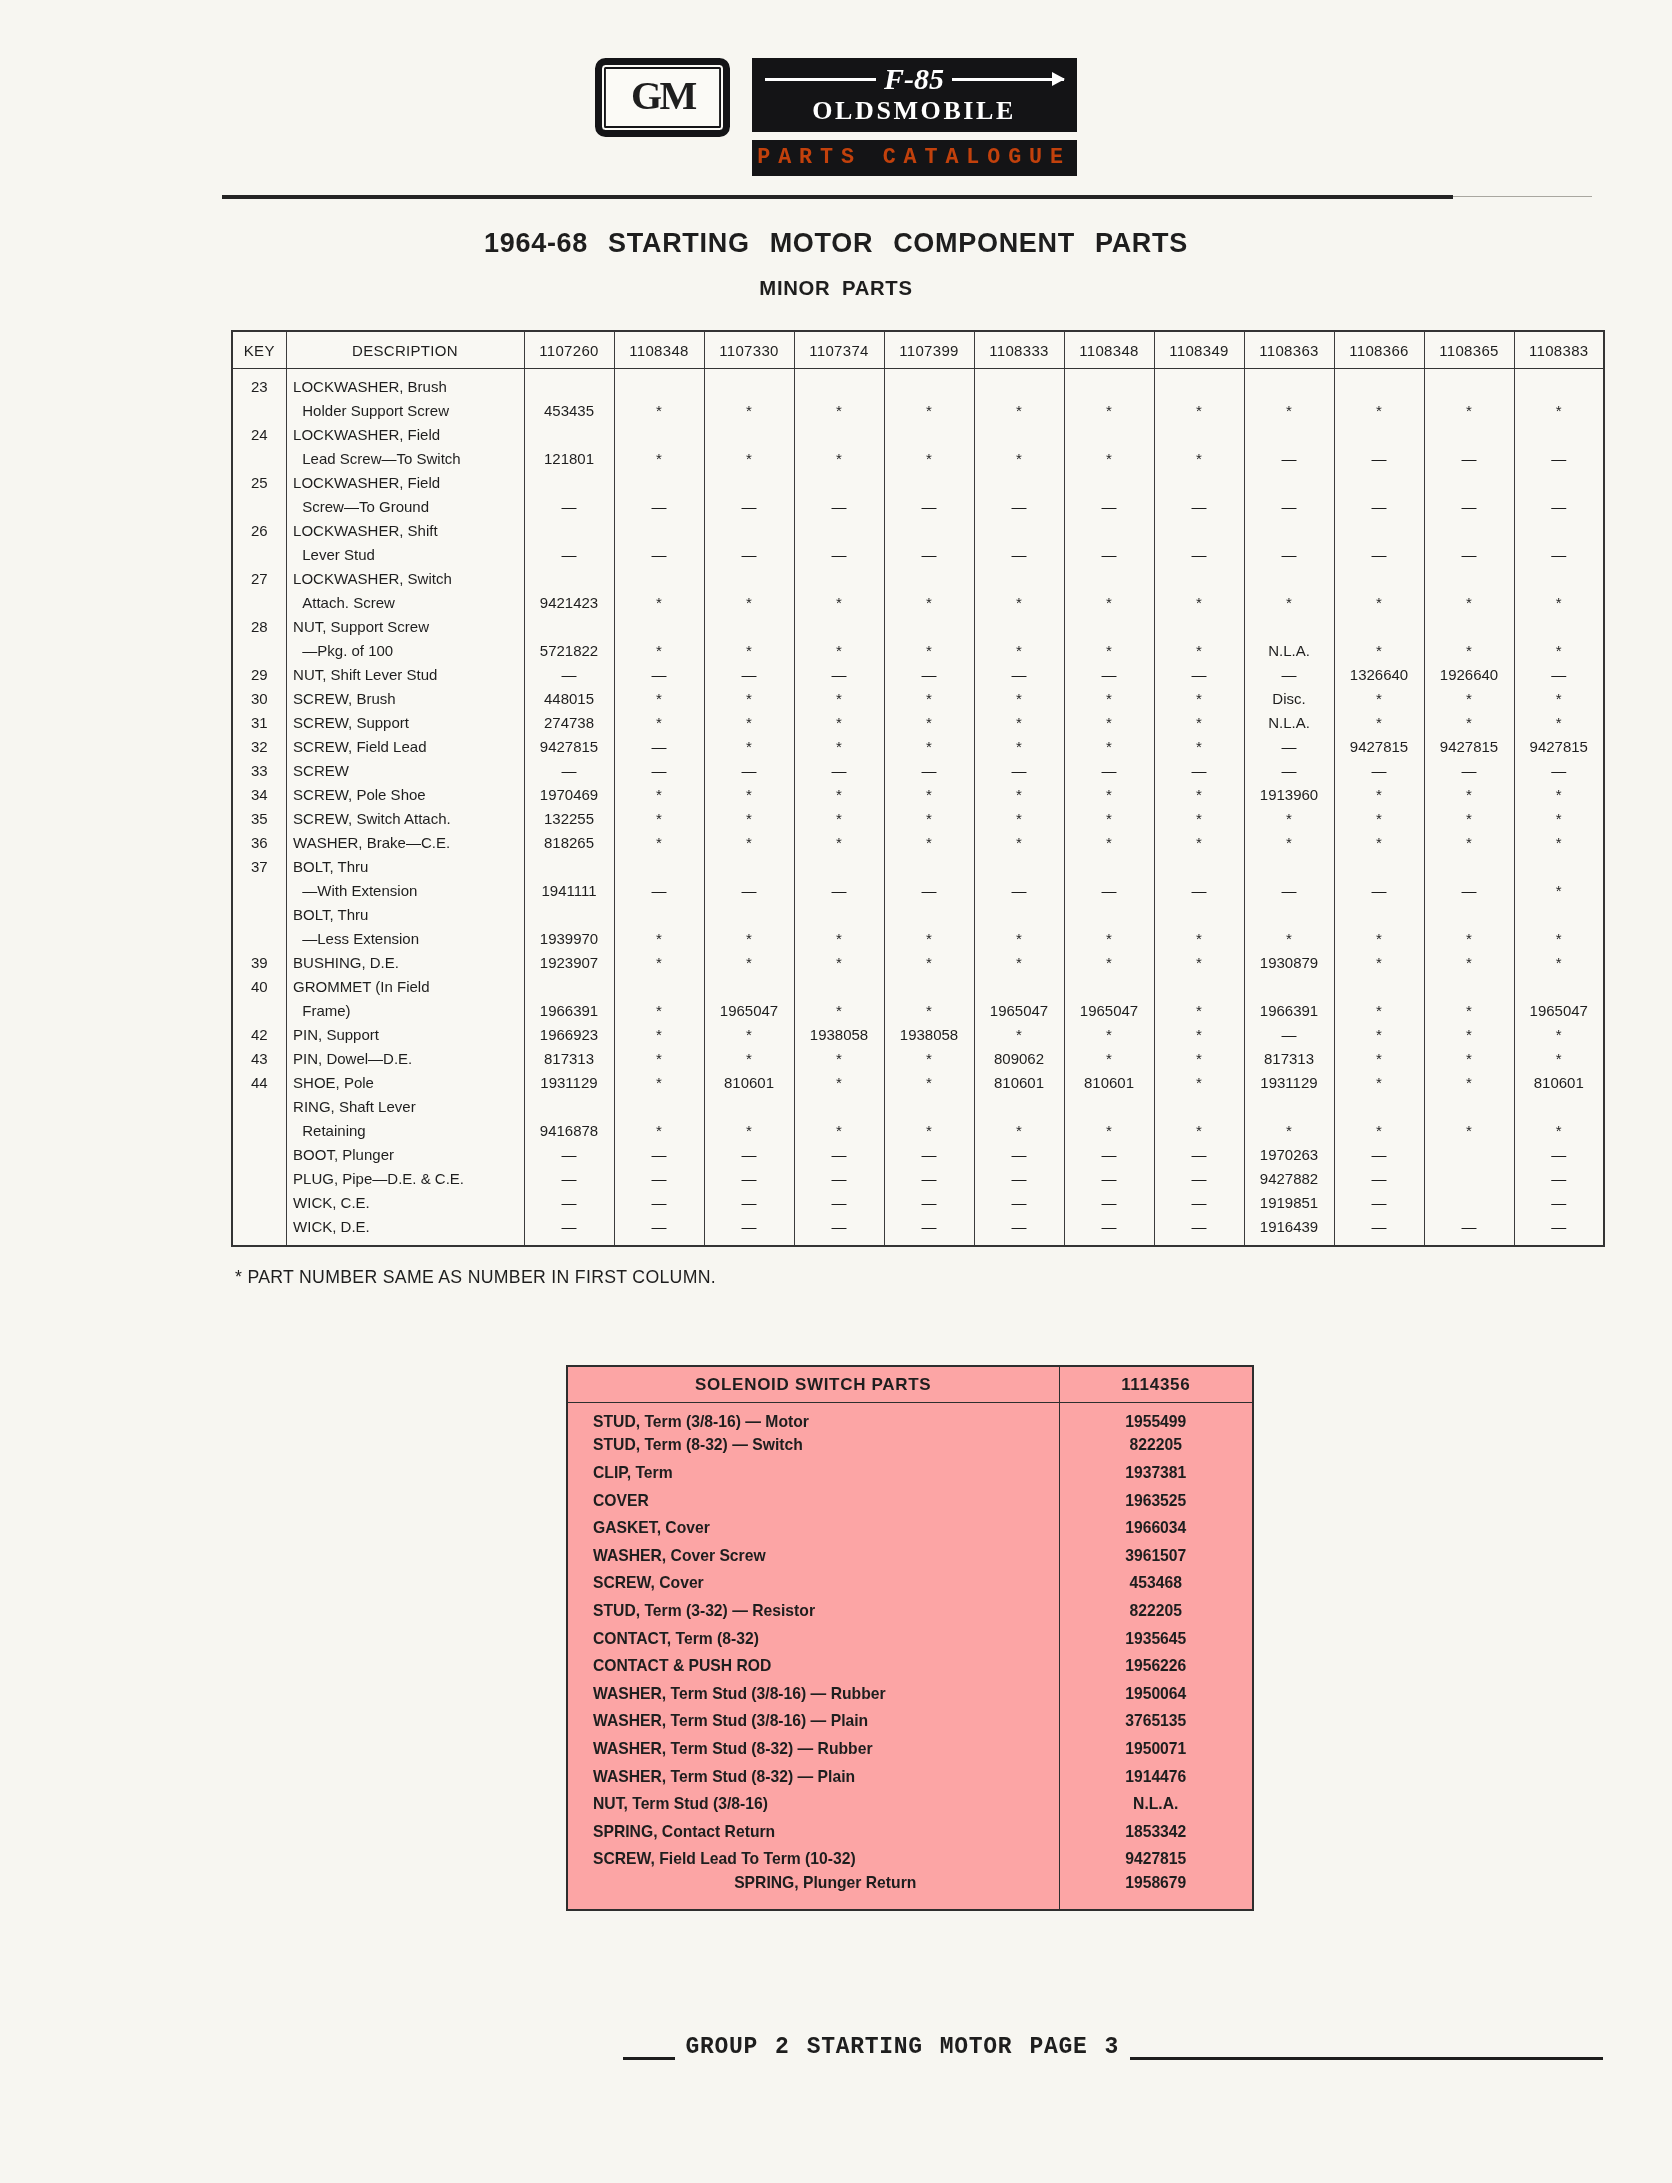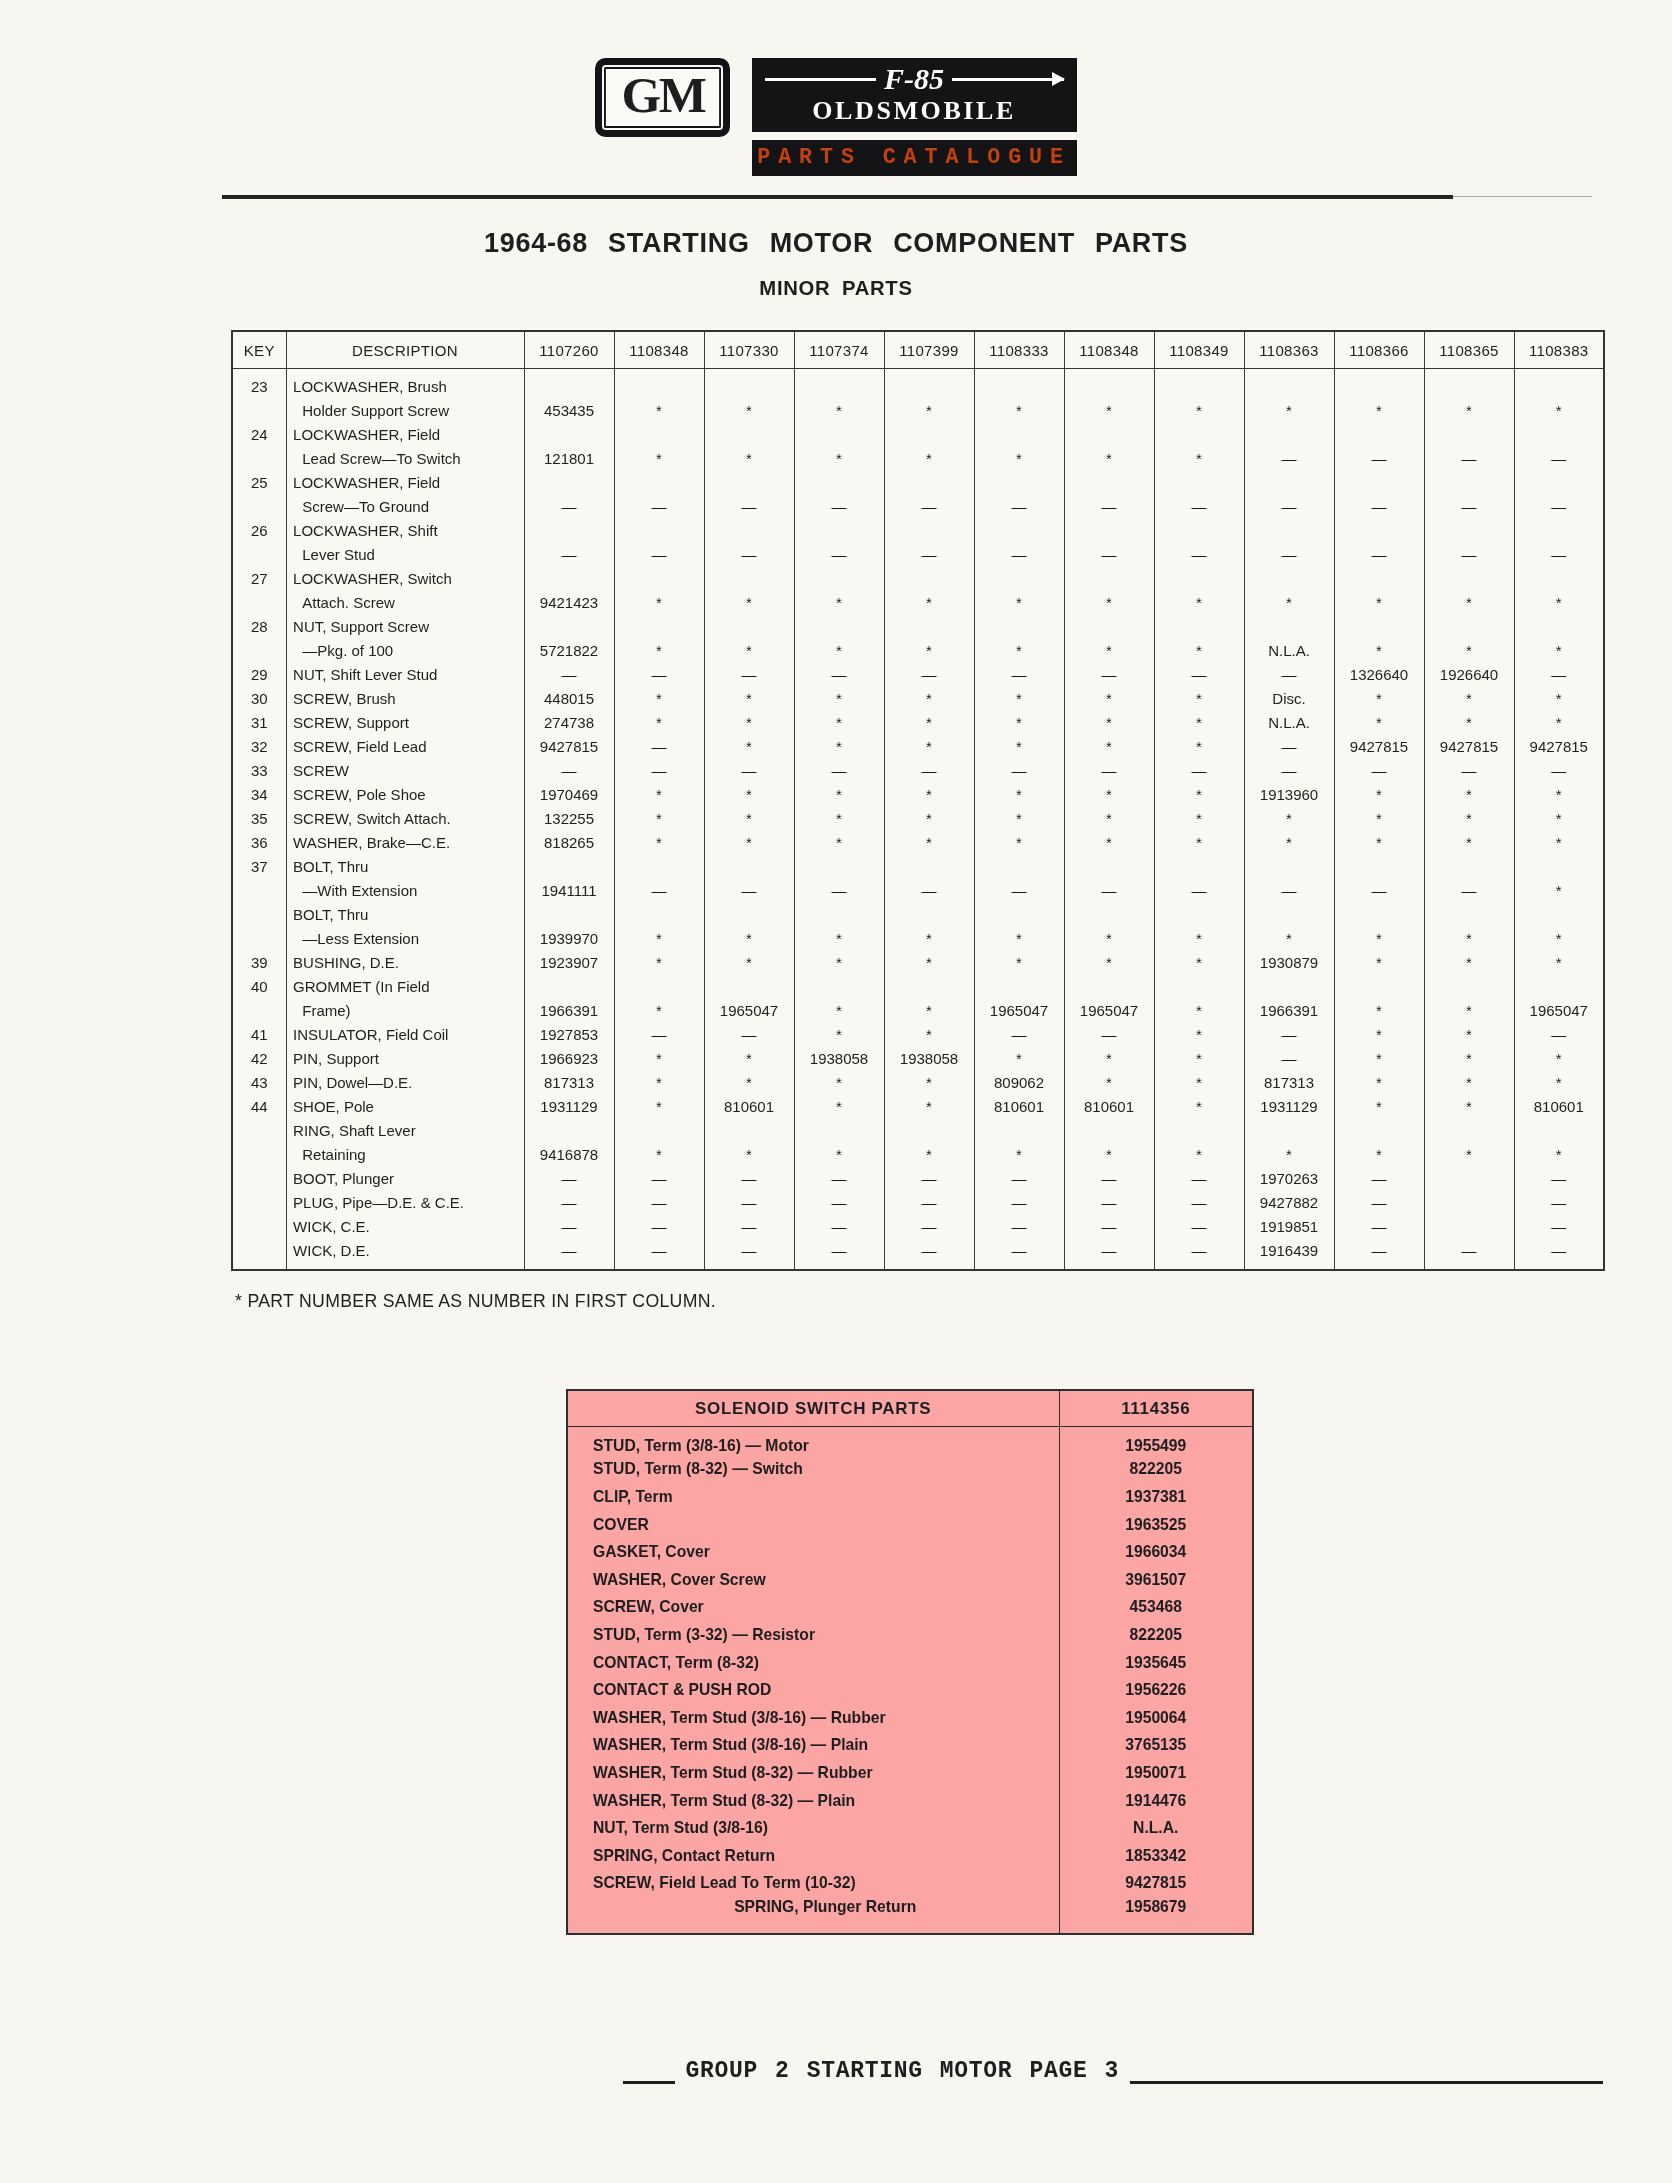--- a/index.html
+++ b/index.html
@@ -18,21 +18,21 @@
   .masthead { display:flex; justify-content:center; align-items:flex-start; gap:9.2px; }
   .gm-box {
     width: 135px; height: 79px;
     border: 7.9px solid #141417; border-radius: 10.5px;
     background: #fbfaf6;
     display:flex; align-items:center; justify-content:center;
     box-shadow: inset 0 0 0 2px #fbfaf6, inset 0 0 0 3.9px #141417;
   }
   .gm-text {
     font-family: "Liberation Serif", "DejaVu Serif", serif;
-    font-weight: bold; font-size: 51px; letter-spacing: -2.6px; line-height: 1;
+    font-weight: bold; font-size: 40px; letter-spacing: -2.6px; line-height: 1;
     padding-bottom: 3.9px;
   }
   .brand-panel { width: 325px; display:flex; flex-direction:column; gap:8px;margin-left:12px; }
   .brand-top { background:#141416; color:#fff; padding: 3.9px 13px 6.6px; }
   .f85-row { display:flex; align-items:center; justify-content:center; height:35px; }
   .arrow-line { flex:1; height:2.6px; background:#fff; position:relative; }
   .arrow-head::after {
     content:""; position:absolute; right:-1.3px; top:50%; transform:translateY(-50%);
     border-left: 13px solid #fff; border-top: 7.2px solid transparent; border-bottom: 7.2px solid transparent;
   }
@@ -479,38 +479,20 @@
           <td class="c-val">*</td>
           <td class="c-val">1965047</td>
           <td class="c-val">1965047</td>
           <td class="c-val">*</td>
           <td class="c-val">1966391</td>
           <td class="c-val">*</td>
           <td class="c-val">*</td>
           <td class="c-val">1965047</td>
         </tr>
         <tr>
-          <td class="c-key">41</td>
-          <td class="c-desc">
-            <div class="desc-line">INSULATOR, Field Coil</div>
-          </td>
-          <td class="c-val">1927853</td>
-          <td class="c-val">—</td>
-          <td class="c-val">—</td>
-          <td class="c-val">*</td>
-          <td class="c-val">*</td>
-          <td class="c-val">—</td>
-          <td class="c-val">—</td>
-          <td class="c-val">*</td>
-          <td class="c-val">—</td>
-          <td class="c-val">*</td>
-          <td class="c-val">*</td>
-          <td class="c-val">—</td>
-        </tr>
-        <tr>
           <td class="c-key">42</td>
           <td class="c-desc">
             <div class="desc-line">PIN, Support</div>
           </td>
           <td class="c-val">1966923</td>
           <td class="c-val">*</td>
           <td class="c-val">*</td>
           <td class="c-val">1938058</td>
           <td class="c-val">1938058</td>
           <td class="c-val">*</td>

